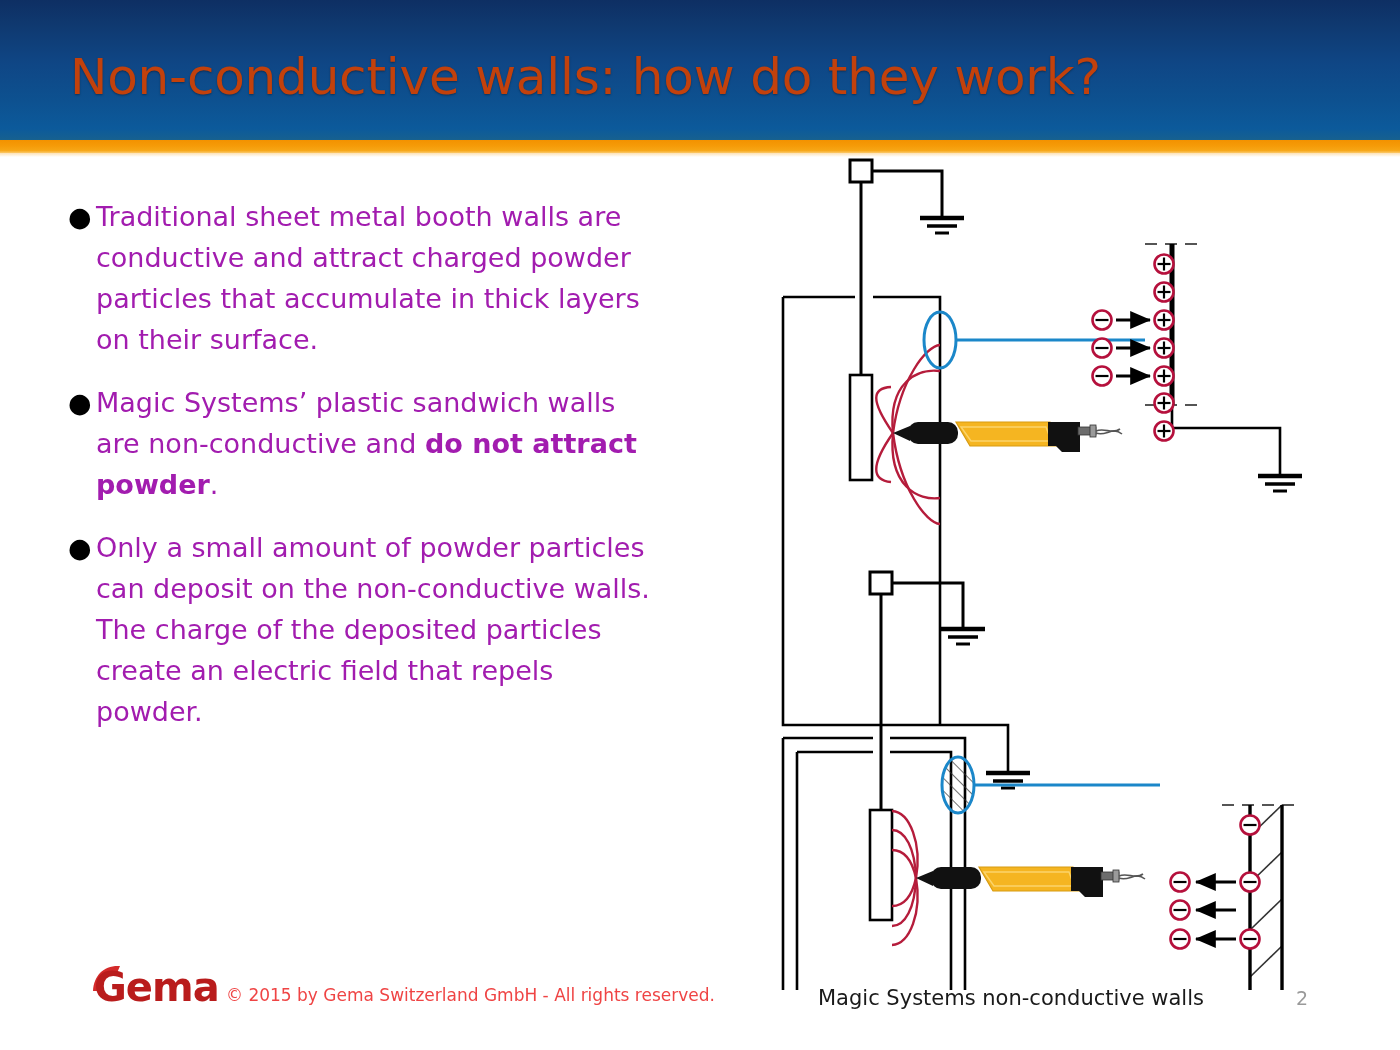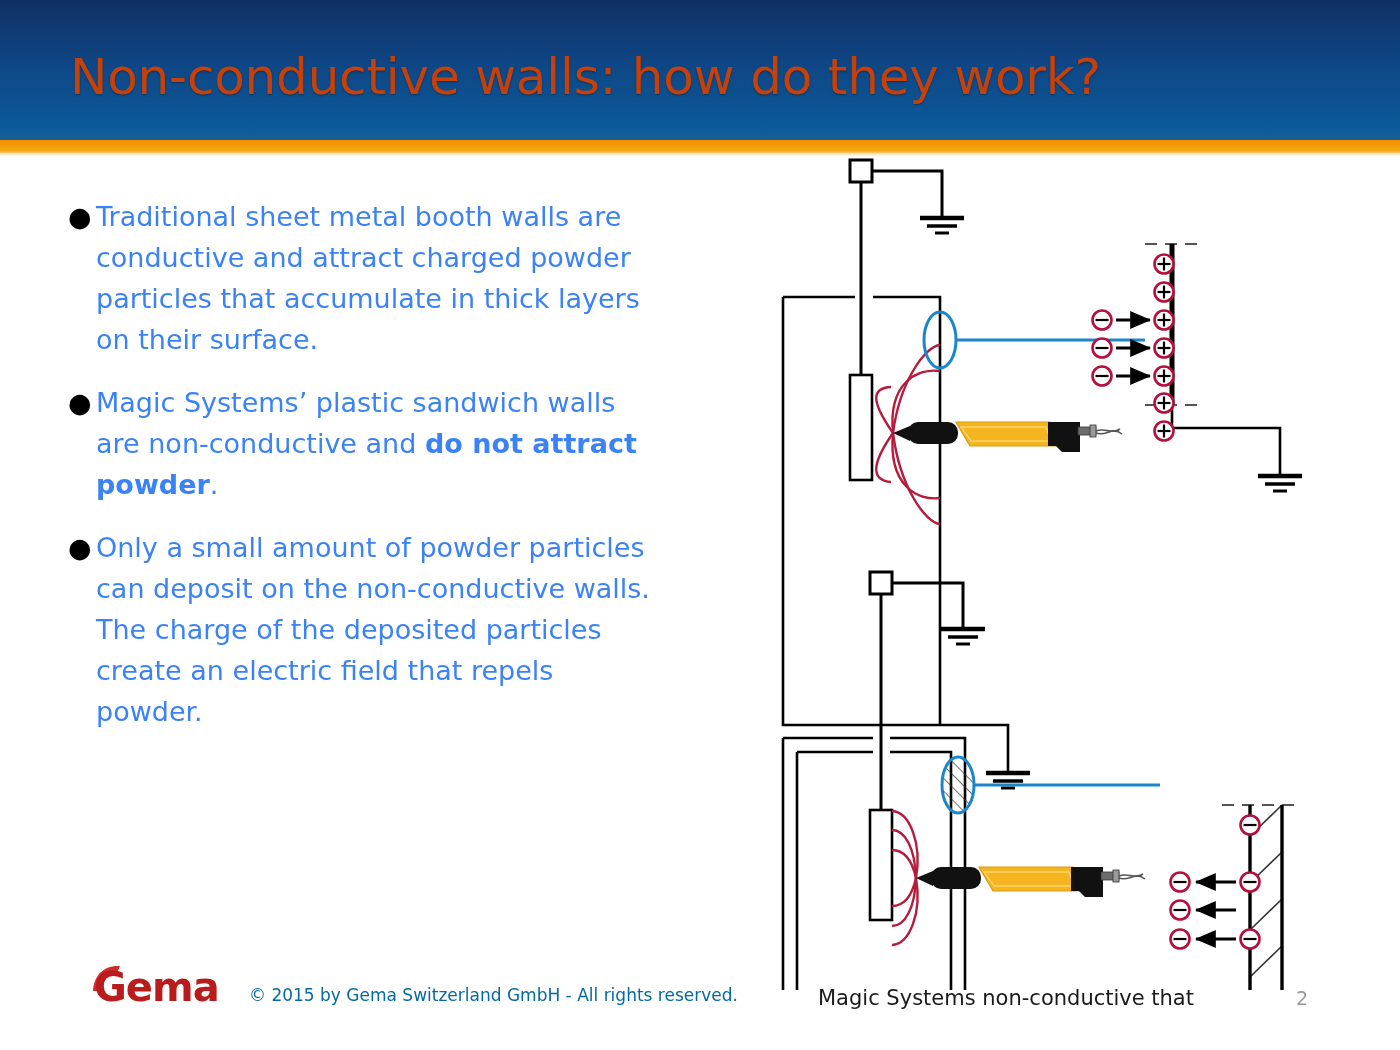--- a/index.html
+++ b/index.html
@@ -76,21 +76,21 @@
     line-height: 41px;
     color: #000000;
     text-align: left;
     padding-left: 6px;
     box-sizing: border-box;
   }
   .bullet-text {
     flex: 1 1 auto;
     font-size: 27px;
     line-height: 41px;
-    color: #3b82f6;
+    color: #a21caf;
     font-family: "DejaVu Sans", sans-serif;
   }
   .bullet-text b { font-weight: 700; }
 
   
   #logo {
     position: absolute;
     left: 86px;
     top: 963px;
     width: 130px;
@@ -107,24 +107,24 @@
     color: #b91c1c;
     letter-spacing: -1px;
   }
   #logo-swoosh {
     position: absolute;
     left: 4px;
     top: 0px;
   }
   #copyright {
     position: absolute;
-    left: 249px;
+    left: 226px;
     top: 985px;
     font-size: 17px;
-    color: #0369a1;
+    color: #ef4444;
     font-family: "DejaVu Sans", sans-serif;
     white-space: nowrap;
   }
   #figure-caption {
     position: absolute;
     left: 818px;
     top: 986px;
     font-size: 21px;
     color: #1a1a1a;
     font-family: "DejaVu Sans", sans-serif;
@@ -403,14 +403,14 @@
   </g>
 </svg>
 
 <div id="logo">
   <svg id="logo-swoosh" width="44" height="30" viewBox="0 0 44 30" xmlns="http://www.w3.org/2000/svg">
     <path d="M3 28 C4 12 14 2 30 3 L27 10 C16 9 10 17 9 28 Z" fill="#d42a2a"></path>
   </svg>
   <div id="logo-text">Gema</div>
 </div>
 <div id="copyright">© 2015 by Gema Switzerland GmbH - All rights reserved.</div>
-<div id="figure-caption">Magic Systems non-conductive that</div>
+<div id="figure-caption">Magic Systems non-conductive walls</div>
 <div id="page-number">2</div>
 
 </body></html>

